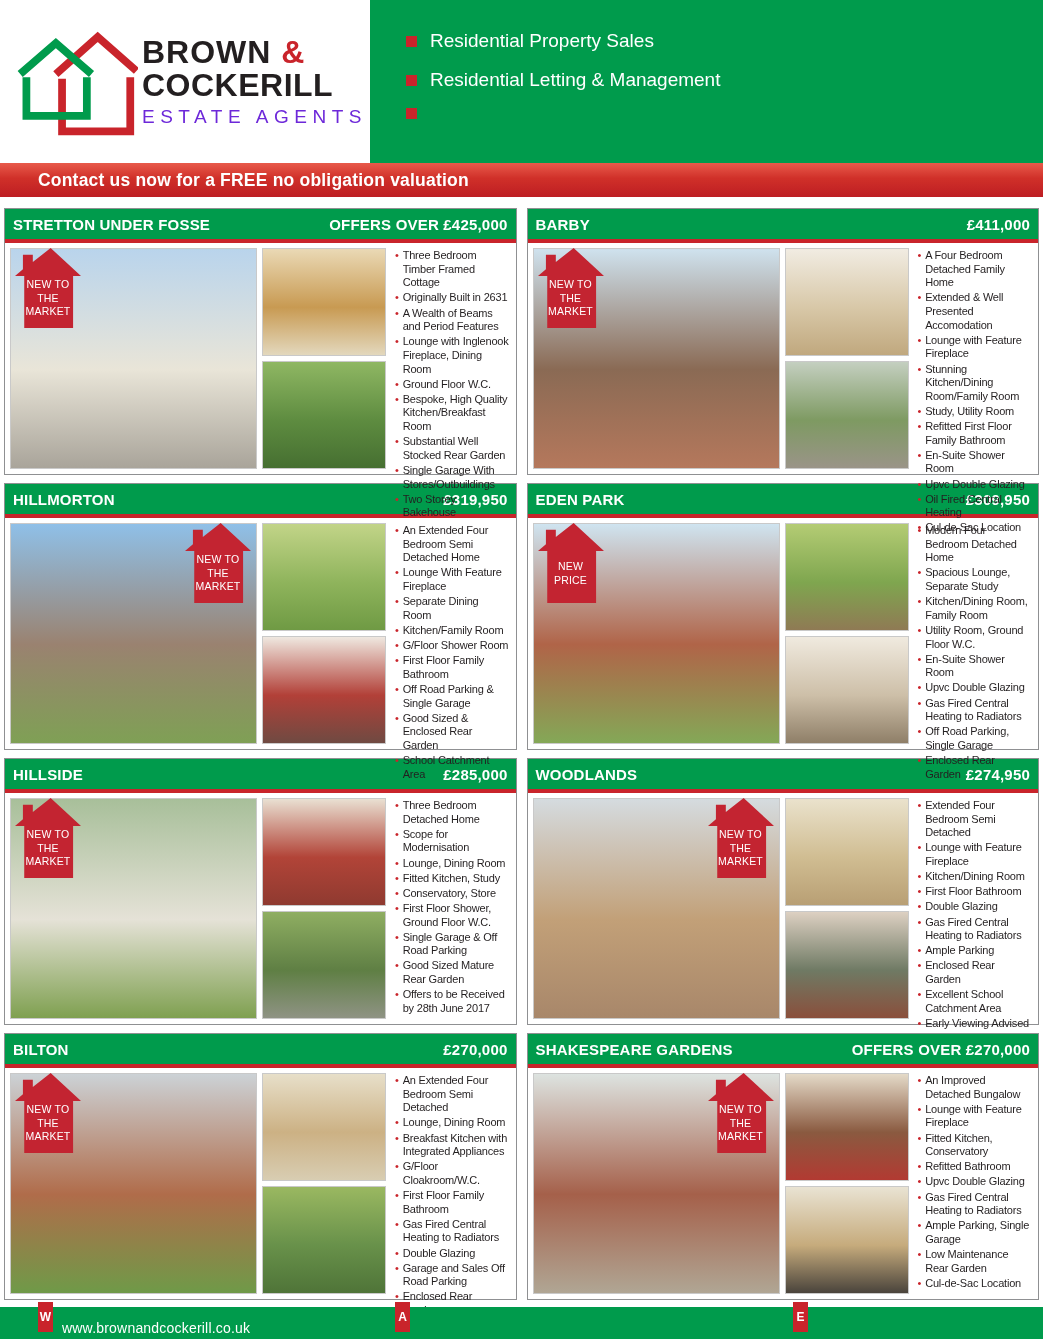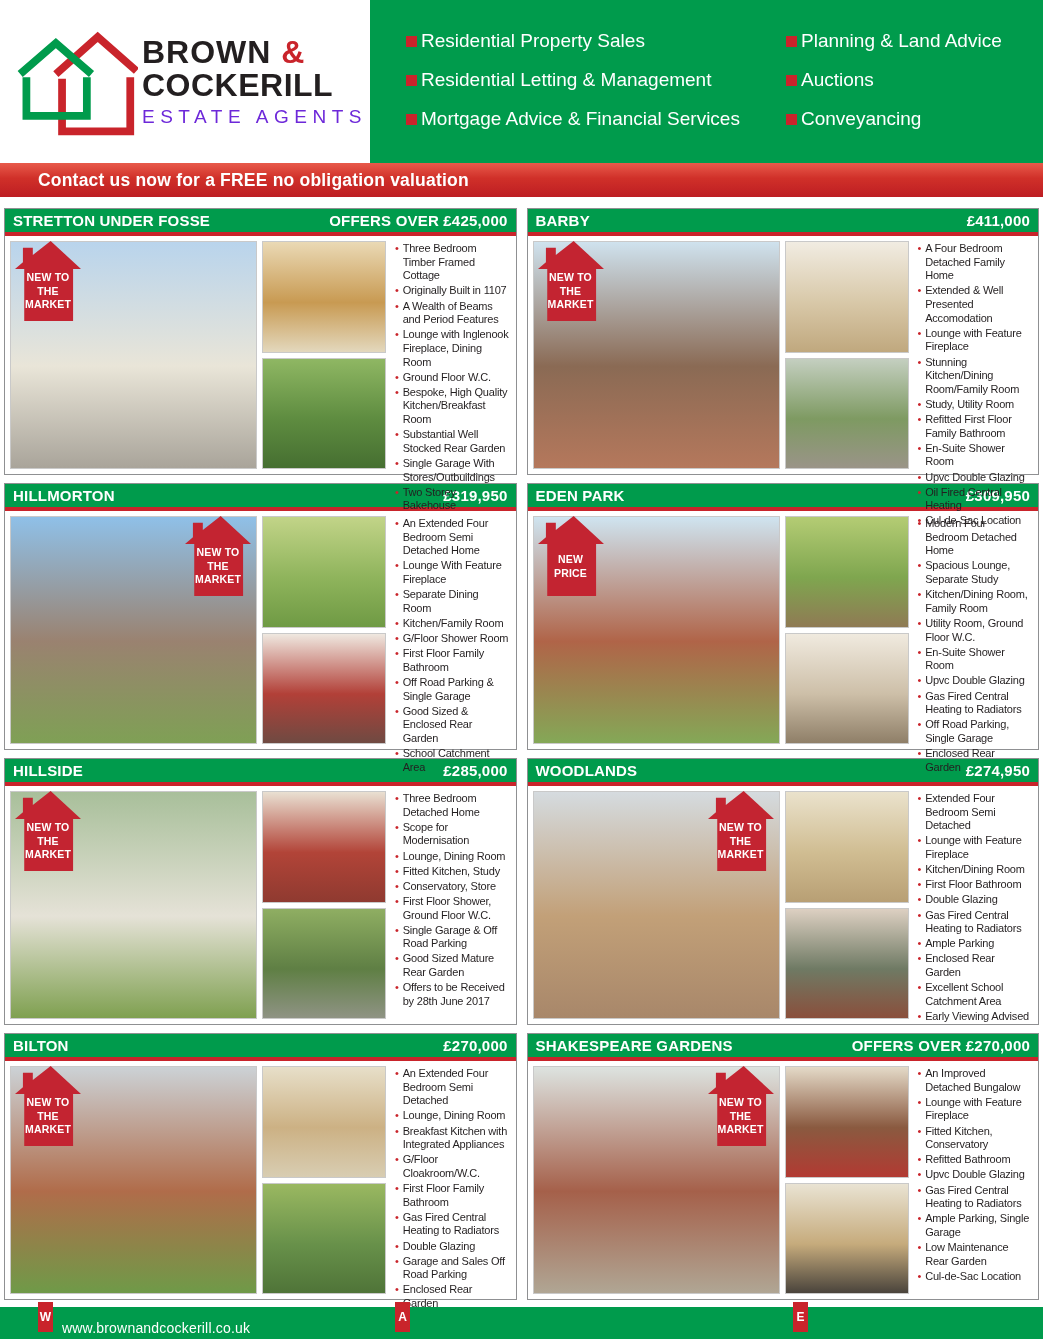--- a/index.html
+++ b/index.html
@@ -10,61 +10,61 @@
   *{box-sizing:border-box;margin:0;padding:0}
   body{background:#e9e9e9;font-family:"Liberation Sans","DejaVu Sans",sans-serif;}
   .page{position:relative;width:1043px;height:1339px;background:#fff;margin:0 auto;overflow:hidden}
 
   
   .masthead{position:relative;height:163px}
   .services-panel{position:absolute;left:370px;right:0;top:0;height:163px;background:var(--green);
     display:flex;padding:30px 0 0 36px;color:#fff}
   .svc-col{display:flex;flex-direction:column;gap:17px}
   .svc-col-1{width:380px}
-  .svc-item{display:flex;align-items:center;gap:4px;font-size:19px;line-height:22px}
+  .svc-item{display:flex;align-items:center;gap:13px;font-size:19px;line-height:22px}
   .svc-bullet{width:11px;height:11px;background:var(--red);flex:0 0 auto}
 
   .logo-panel{position:absolute;left:0;top:0;width:370px;height:163px;background:#fff}
   .logo-houses{position:absolute;left:14px;top:16px;width:124px;height:130px}
   .logo-text{position:absolute;left:142px;top:36px;white-space:nowrap}
   .logo-line1{font-size:32px;font-weight:bold;color:var(--dark);letter-spacing:1px;line-height:33px}
   .logo-line1 .amp{color:var(--red)}
   .logo-line2{font-size:32px;font-weight:bold;color:var(--dark);letter-spacing:.5px;line-height:33px}
   .logo-line3{font-size:19px;color:#6d28d9;letter-spacing:5.5px;margin-top:4px}
 
   
   .banner{position:absolute;top:163px;left:0;right:0;height:34px;
     background:linear-gradient(180deg,#e85a4b 0%,#d03029 45%,#bd1d23 100%);
     color:#fff;font-weight:bold;font-size:17.5px;line-height:34px;padding-left:38px;letter-spacing:.2px}
 
   
   .listings{position:absolute;top:208px;left:4px;right:4px;display:grid;
     grid-template-columns:1fr 1fr;column-gap:10px;row-gap:8px;grid-auto-rows:267px}
 
   .card{border:1px solid #8f9092;background:#fff;display:flex;flex-direction:column}
-  .card-head{height:27px;background:var(--green);border-bottom:4px solid var(--red);color:#fff;
+  .card-head{height:34px;background:var(--green);border-bottom:4px solid var(--red);color:#fff;
     display:flex;justify-content:space-between;align-items:center;padding:4px 8px;
     font-weight:bold;font-size:15px;letter-spacing:.2px;flex:0 0 auto}
   .card-body{flex:1;display:flex;gap:5px;padding:5px;position:relative;min-height:0}
   .photo{border:1px solid #c9c9c9;background:#ddd}
   .photo-main{width:247px;flex:0 0 auto;position:relative}
   .mid-col{width:124px;flex:0 0 auto;display:flex;flex-direction:column;gap:5px}
   .mid-col .photo{flex:1;min-height:0}
   .features{flex:1;list-style:none;padding:1px 1px 0 4px;font-size:11px;line-height:1.24;
     color:var(--dark);letter-spacing:-.2px}
   .features li{display:flex;gap:4px;margin-bottom:1.5px}
   .features .dot{color:var(--red);flex:0 0 auto}
 
   
   .badge{position:absolute;top:-1px;width:66px;height:80px;z-index:3}
   .badge--left{left:4px}
   .badge--right{right:5px}
   .badge svg{position:absolute;inset:0;width:100%;height:100%}
   .badge-text{position:absolute;left:2px;right:2px;top:26px;bottom:5px;display:flex;
-    align-items:center;justify-content:center;text-align:center;color:#fff;font-weight:bold;
+    align-items:center;justify-content:center;text-align:center;color:#fff;font-weight:normal;
     font-size:10.5px;line-height:1.3;white-space:pre-line;letter-spacing:.2px}
 
   
   .footer{position:absolute;bottom:0;left:0;right:0;height:32px;background:var(--green)}
   .f-item{position:absolute;top:-5px;display:flex;gap:9px;color:#fff}
   .f-tab{width:15px;height:30px;background:var(--red);display:flex;align-items:center;
     justify-content:center;font-size:12px;font-weight:bold;flex:0 0 auto}
   .f-text{font-size:14px;line-height:32px;margin-top:10px;letter-spacing:.2px}
 </style>
 </head>
@@ -78,35 +78,20 @@
           <div class="svc-item">
             <span class="svc-bullet"></span>
             <span>Residential Property Sales</span>
           </div>
           <div class="svc-item">
             <span class="svc-bullet"></span>
             <span>Residential Letting &amp; Management</span>
           </div>
           <div class="svc-item">
             <span class="svc-bullet"></span>
-            <span>Mortgage Advice &amp; Financial Services</span>
-          </div>
-        </div>
-      <div class="svc-col" id="svc-col-2">
-          <div class="svc-item">
-            <span class="svc-bullet"></span>
-            <span>Planning &amp; Land Advice</span>
-          </div>
-          <div class="svc-item">
-            <span class="svc-bullet"></span>
-            <span>Auctions</span>
-          </div>
-          <div class="svc-item">
-            <span class="svc-bullet"></span>
-            <span>Conveyancing</span>
           </div>
         </div>
     </div>
     <div class="logo-panel">
       <svg class="logo-houses" viewBox="0 0 160 150" fill="none">
         <path d="M54 66 L108 18 L158 62" stroke="#C9242B" stroke-width="10"></path>
         <path d="M62 72 L62 140 L150 140 L150 70" stroke="#C9242B" stroke-width="10"></path>
         <path d="M8 66 L54 26 L100 66" stroke="#009B4C" stroke-width="10"></path>
         <path d="M16 70 L16 120 L94 120 L94 70" stroke="#009B4C" stroke-width="10"></path>
       </svg>
@@ -144,21 +129,21 @@
         <div class="photo photo-top" title="kitchen/breakfast room" style="background: linear-gradient(rgb(234, 217, 181) 0%, rgb(200, 154, 82) 55%, rgb(227, 216, 189) 100%);"></div>
         <div class="photo photo-bottom" title="rear garden" style="background: linear-gradient(rgb(143, 183, 99) 0%, rgb(94, 140, 64) 55%, rgb(70, 111, 49) 100%);"></div>
       </div>
       <ul class="features">
             <li>
               <span class="dot">•</span>
               <span>Three Bedroom Timber Framed Cottage</span>
             </li>
             <li>
               <span class="dot">•</span>
-              <span>Originally Built in 1107</span>
+              <span>Originally Built in 2631</span>
             </li>
             <li>
               <span class="dot">•</span>
               <span>A Wealth of Beams and Period Features</span>
             </li>
             <li>
               <span class="dot">•</span>
               <span>Lounge with Inglenook Fireplace, Dining Room</span>
             </li>
             <li>

